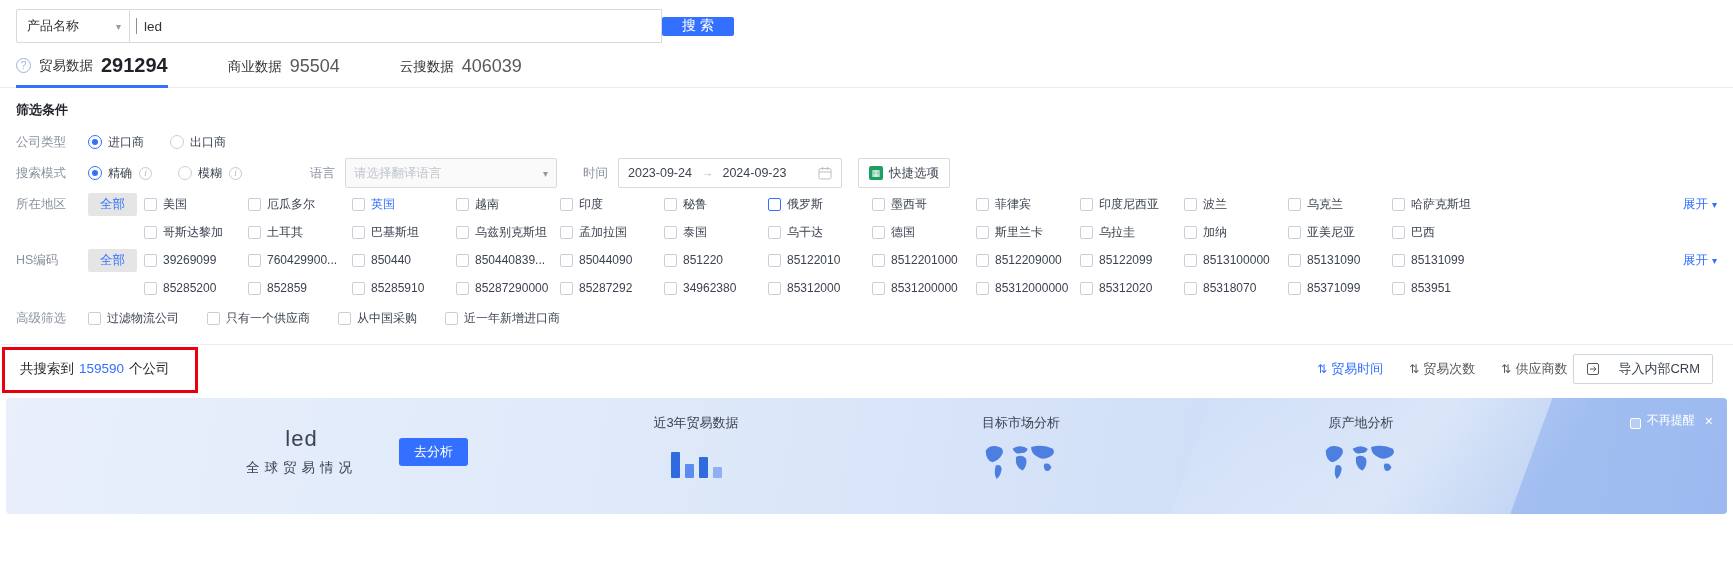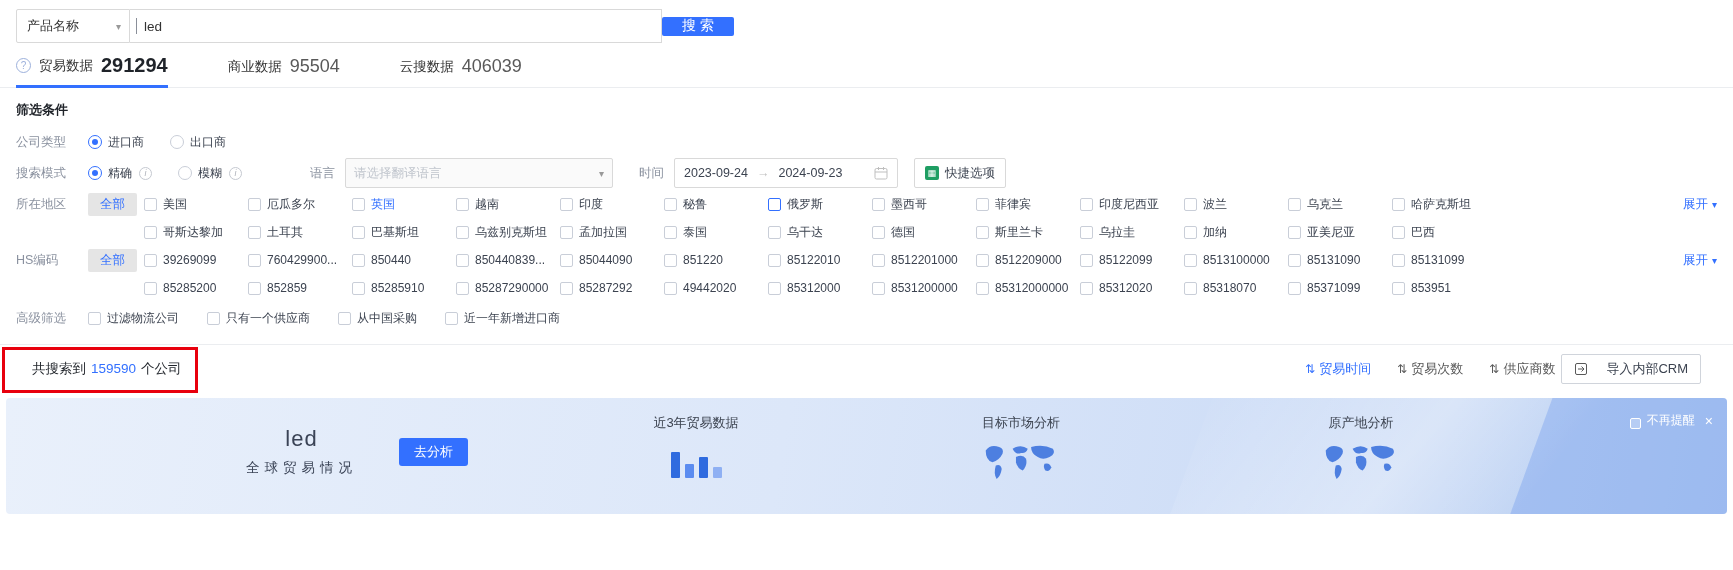--- a/index.html
+++ b/index.html
@@ -42,32 +42,32 @@
   .lbl { font-size: 12px; white-space: nowrap; overflow: hidden; text-overflow: ellipsis; }
   .expand { margin-left: auto; color: #3370ff; font-size: 12.5px; display: flex; align-items: center; gap: 4px; cursor: pointer; }
   .radio-item { display: flex; align-items: center; gap: 6px; margin-right: 26px; cursor: pointer; }
   .radio { width: 14px; height: 14px; border: 1px solid #c9ced8; border-radius: 50%; position: relative; background: #fff; flex-shrink: 0; }
   .radio-item.checked .radio { border-color: #3370ff; }
   .radio-item.checked .radio::after { content:""; position: absolute; inset: 3px; background: #3370ff; border-radius: 50%; }
   .info { width: 13px; height: 13px; border-radius: 50%; border: 1px solid #c5c9d1; color: #b0b4bc; font-size: 9px;
     display: flex; align-items: center; justify-content: center; margin-left: 1px; font-style: italic; }
   .inline-label { color: #8a919f; margin: 0 10px 0 42px; }
   .inline-label.t { margin-left: 26px; }
-  .select-box { width: 268px; height: 30px; border: 1px solid #d9d9d9; border-radius: 2px; display: flex; align-items: center;
+  .select-box { width: 212px; height: 30px; border: 1px solid #d9d9d9; border-radius: 2px; display: flex; align-items: center;
     justify-content: space-between; padding: 0 8px; color: #bfc4cc; cursor: pointer; background:#fafafa; }
   .date-box { width: 224px; height: 30px; border: 1px solid #d9d9d9; border-radius: 2px; display: flex; align-items: center;
     gap: 9px; padding: 0 9px; color: #3c4350; cursor: pointer; }
   .date-arrow { color: #bfbfbf; }
   .quick-btn { height: 30px; border: 1px solid #d9d9d9; border-radius: 2px; display: flex; align-items: center; gap: 6px;
     padding: 0 10px; margin-left: 16px; color: #3c4350; cursor: pointer; background:#fff; }
   .q-icon { width: 14px; height: 14px; background: #1f9e63; border-radius: 2px; color: #fff; font-size: 9px;
     display: flex; align-items: center; justify-content: center; }
   .adv-item { display: flex; align-items: center; gap: 6px; margin-right: 28px; cursor: pointer; }
   
-  .results { display: flex; align-items: center; border-top: 1px solid #ebedf0; padding: 0 32px; height: 48px; margin-top: 10px; }
+  .results { display: flex; align-items: center; border-top: 1px solid #ebedf0; padding: 0 20px; height: 48px; margin-top: 10px; }
   .res-text { font-size: 13.5px; color: #1f2329; display: flex; gap: 5px; align-items: center; }
   .res-count { color: #3370ff; }
   .sorts { margin-left: auto; display: flex; align-items: center; gap: 26px; }
   .sort { display: flex; align-items: center; gap: 4px; color: #595959; font-size: 13px; cursor: pointer; }
   .sort.active { color: #3370ff; }
   .sort-glyph { font-size: 12px; }
   .crm-btn { height: 30px; border: 1px solid #d0d4db; border-radius: 2px; display: flex; align-items: center; gap: 18px;
     padding: 0 12px; color: #3c4350; font-size: 13px; margin-left: 6px; cursor: pointer; background:#fff; }
   .red-annotation { position: absolute; left: 2px; top: 347px; width: 196px; height: 46px; border: 3px solid #e8000d;
     z-index: 40; pointer-events: none; }
@@ -390,21 +390,21 @@
       <div class="item">
         <span class="cb"></span>
         <span class="lbl">85287290000</span>
       </div>
       <div class="item">
         <span class="cb"></span>
         <span class="lbl">85287292</span>
       </div>
       <div class="item">
         <span class="cb"></span>
-        <span class="lbl">49442020</span>
+        <span class="lbl">34962380</span>
       </div>
       <div class="item">
         <span class="cb"></span>
         <span class="lbl">85312000</span>
       </div>
       <div class="item">
         <span class="cb"></span>
         <span class="lbl">8531200000</span>
       </div>
       <div class="item">

